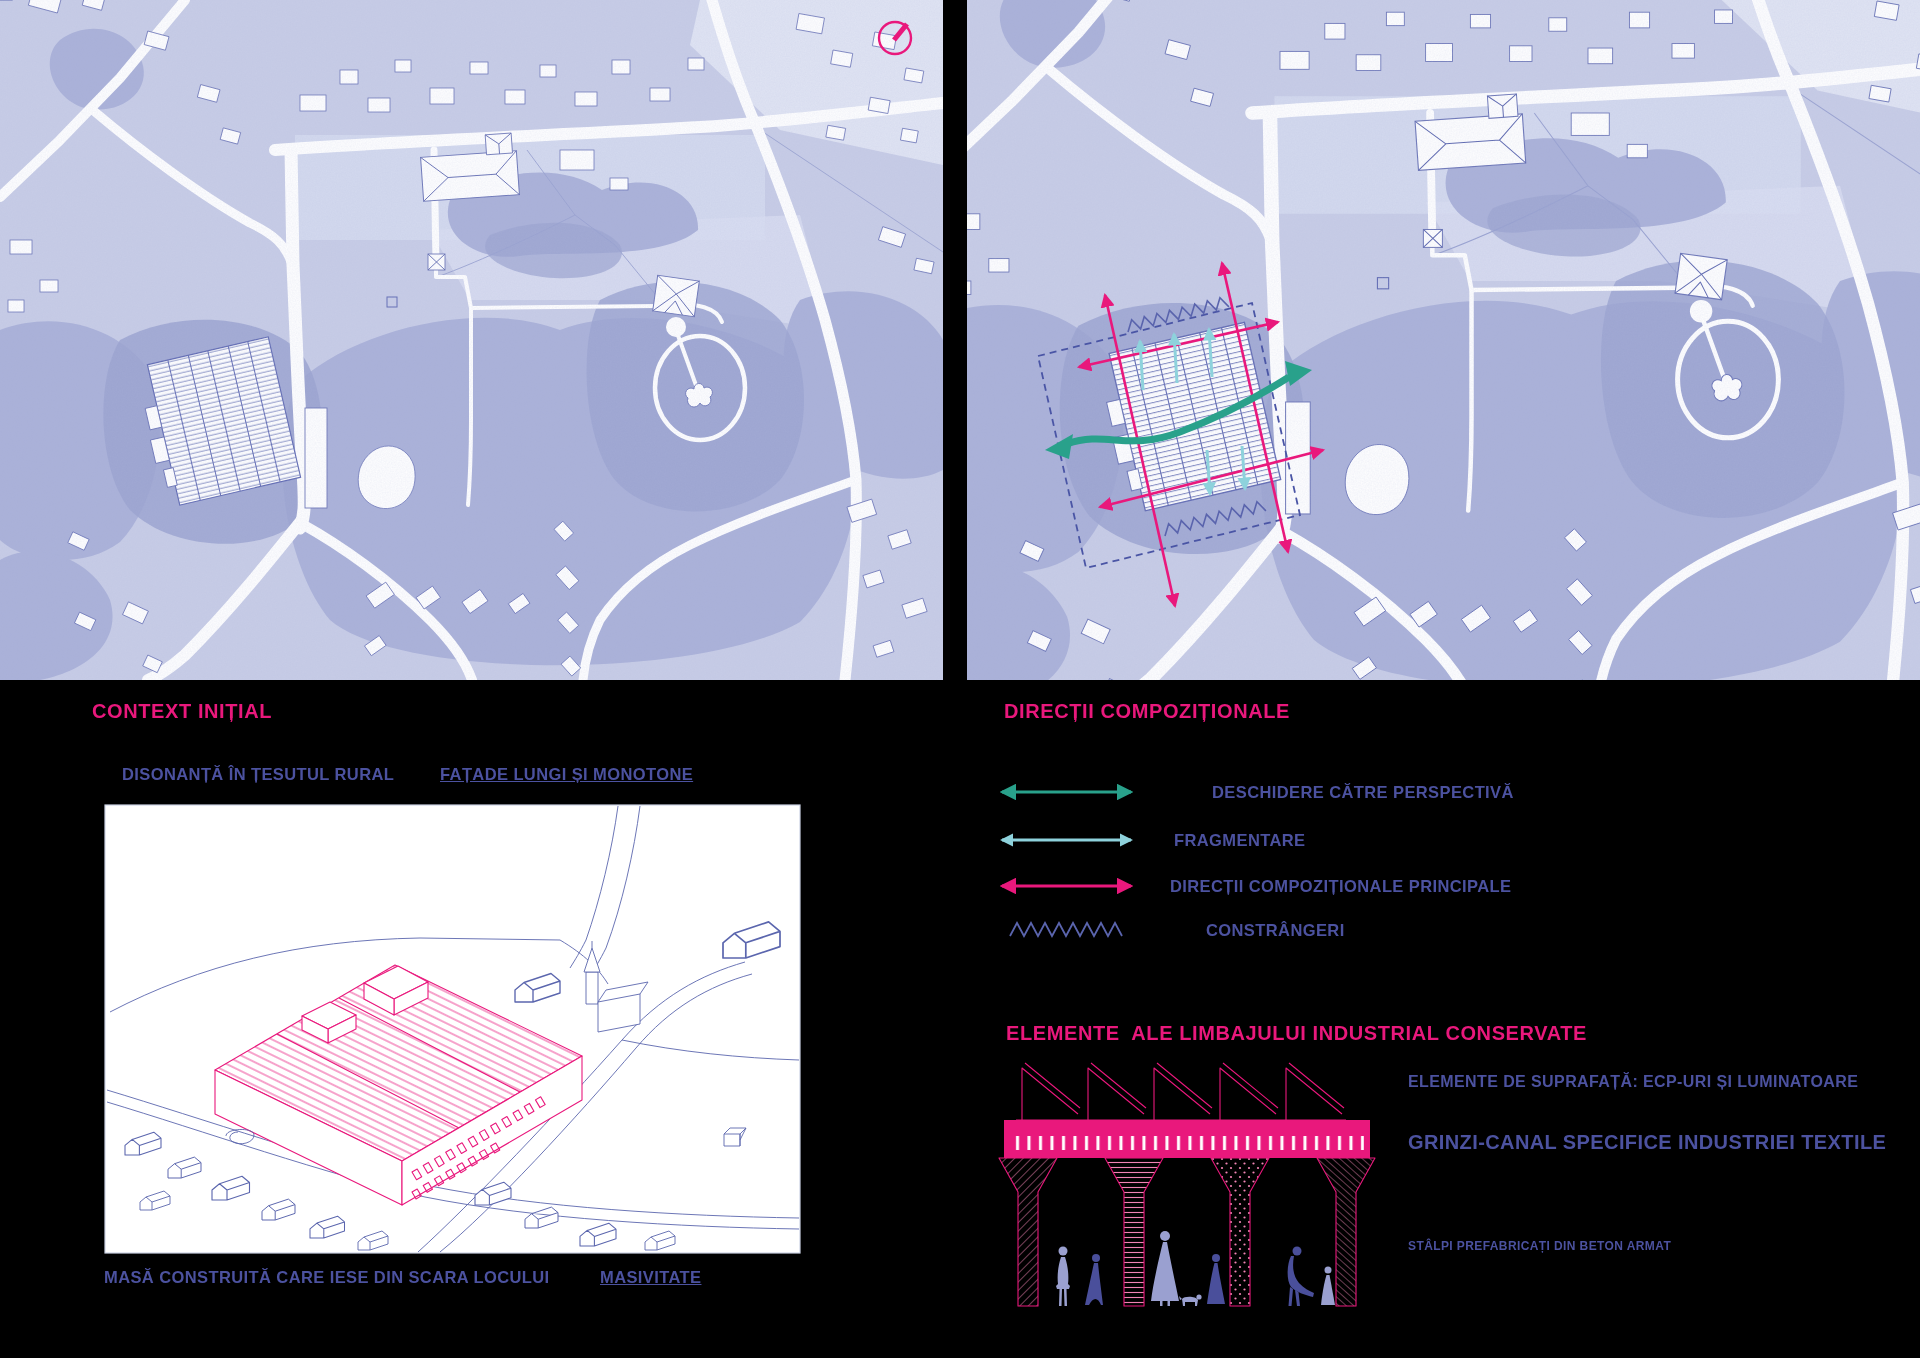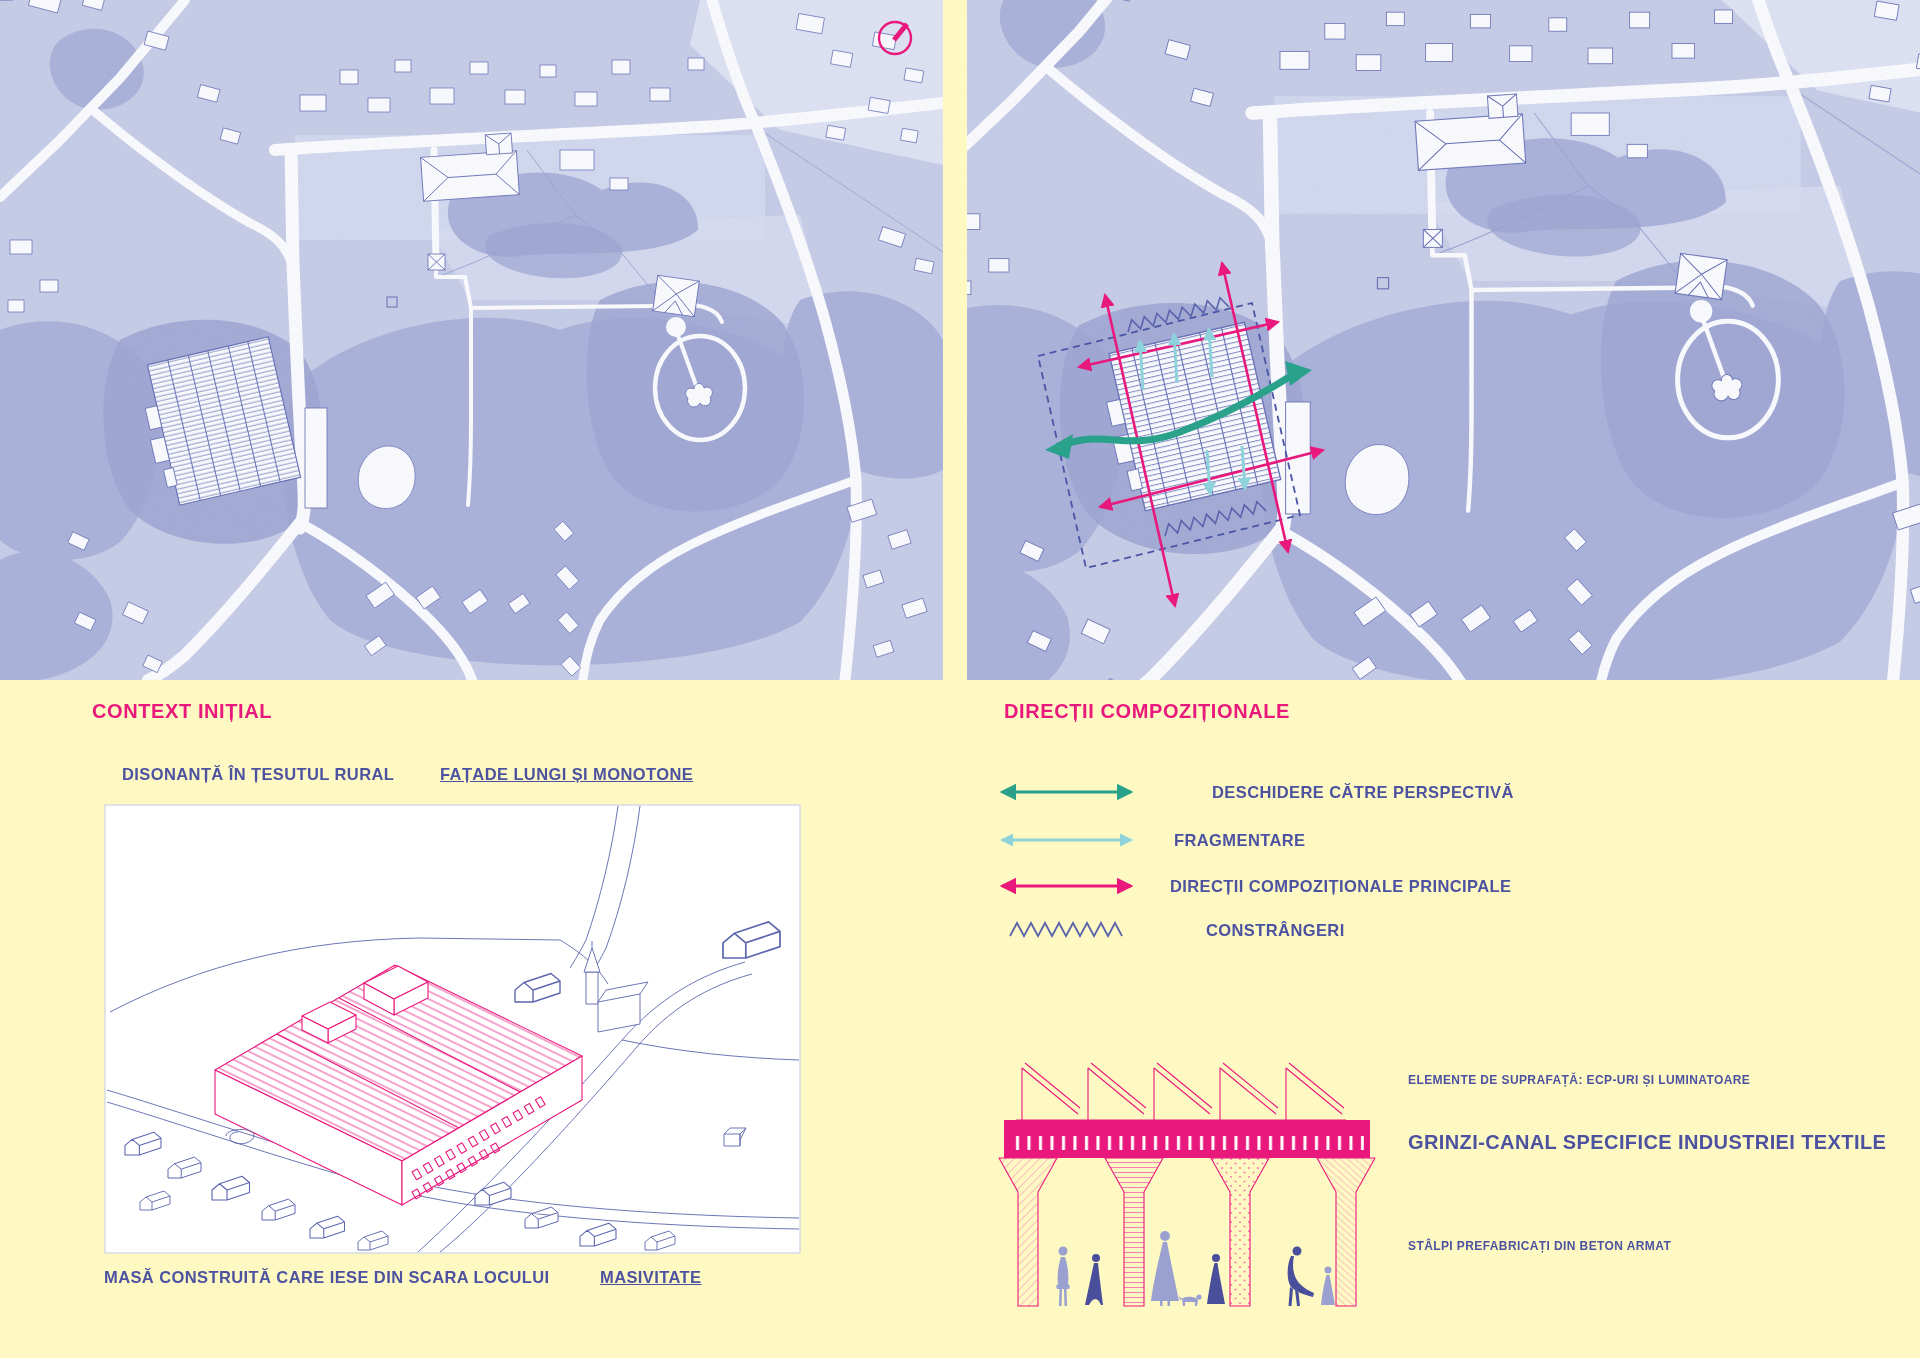--- a/index.html
+++ b/index.html
@@ -1,20 +1,20 @@
 <!DOCTYPE html>
 <html style="--accent-pink: #e9187c; --label-purple: #4c52a0; --teal: #29a18b; --cyan: #8ed2dc; --indigo: #5a64ad; --map-base: #c7cce6; --map-line: #6a74b6; --fig-light: #9aa0d0; --fig-dark: #4a4f9b;"><head>
 <meta charset="utf-8">
 <style>
   :root{
     --accent-pink:#e9187c; --label-purple:#4c52a0; --teal:#29a18b; --cyan:#8ed2dc;
     --indigo:#5a64ad; --map-base:#c7cce6; --map-line:#6a74b6; --fig-light:#9aa0d0; --fig-dark:#4a4f9b;
   }
   html,body{margin:0;padding:0;background:#fff;}
-  #board{position:relative;width:1920px;height:1358px;background:#fef9c3;overflow:hidden;
+  #board{position:relative;width:1920px;height:1358px;background:#000000;overflow:hidden;
          font-family:"Liberation Sans",sans-serif;}
   #gfx{position:absolute;left:0;top:0;}
   .lbl{position:absolute;font-weight:bold;color:var(--label-purple);font-size:16.5px;
        letter-spacing:.4px;white-space:nowrap;}
   .ttl{position:absolute;font-weight:bold;color:var(--accent-pink);font-size:20px;
        letter-spacing:.6px;white-space:pre-wrap;}
   .ra{text-decoration:underline;}
   
   .c-pink-s{stroke:var(--accent-pink);} .c-pink-f{fill:var(--accent-pink);}
   .c-teal-s{stroke:var(--teal);} .c-teal-f{fill:var(--teal);}
@@ -432,17 +432,18 @@
 <div class="lbl ra" style="left:440px;top:765px;width:360px;">FAȚADE LUNGI ȘI MONOTONE</div>
 <div class="lbl" style="left:104px;top:1268px;">MASĂ CONSTRUITĂ CARE IESE DIN SCARA LOCULUI</div>
 <div class="lbl ra" style="left:600px;top:1268px;width:200px;">MASIVITATE</div>
 
 <div class="ttl" style="left:1004px;top:700px;">DIRECȚII COMPOZIȚIONALE</div>
 <div class="lbl" style="left:1170px;top:783px;margin-left:42px;">DESCHIDERE CĂTRE PERSPECTIVĂ</div>
 <div class="lbl" style="left:1174px;top:831px;">FRAGMENTARE</div>
 <div class="lbl" style="left:1170px;top:877px;">DIRECȚII COMPOZIȚIONALE PRINCIPALE</div>
 <div class="lbl" style="left:1170px;top:921px;margin-left:36px;">CONSTRÂNGERI</div>
 
-<div class="lbl" style="left:1408px;top:1073px;font-size:12px;">ELEMENTE DE SUPRAFAȚĂ: ECP-URI ȘI LUMINATOARE</div>
+<div class="ttl" style="left:1006px;top:1022px;">ELEMENTE  ALE LIMBAJULUI INDUSTRIAL CONSERVATE</div>
+<div class="lbl" style="left:1408px;top:1073px;font-size:16px;">ELEMENTE DE SUPRAFAȚĂ: ECP-URI ȘI LUMINATOARE</div>
 <div class="lbl" style="left:1408px;top:1131px;font-size:20px;">GRINZI-CANAL SPECIFICE INDUSTRIEI TEXTILE</div>
 <div class="lbl" style="left:1408px;top:1239px;font-size:12px;">STÂLPI PREFABRICAȚI DIN BETON ARMAT</div>
 
 </div>
 
 </body></html>

